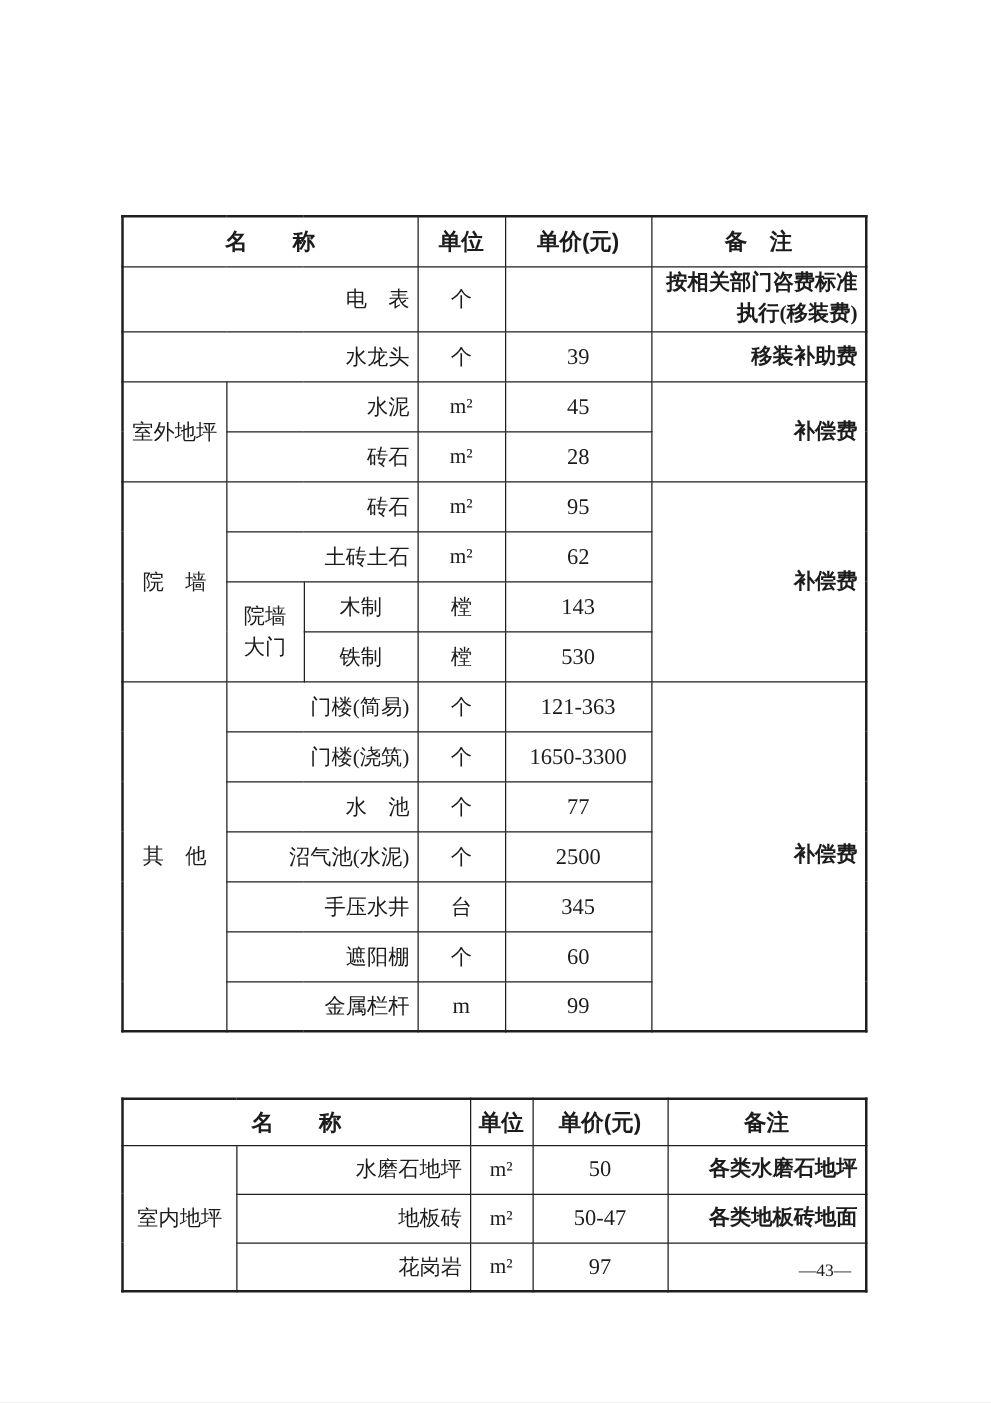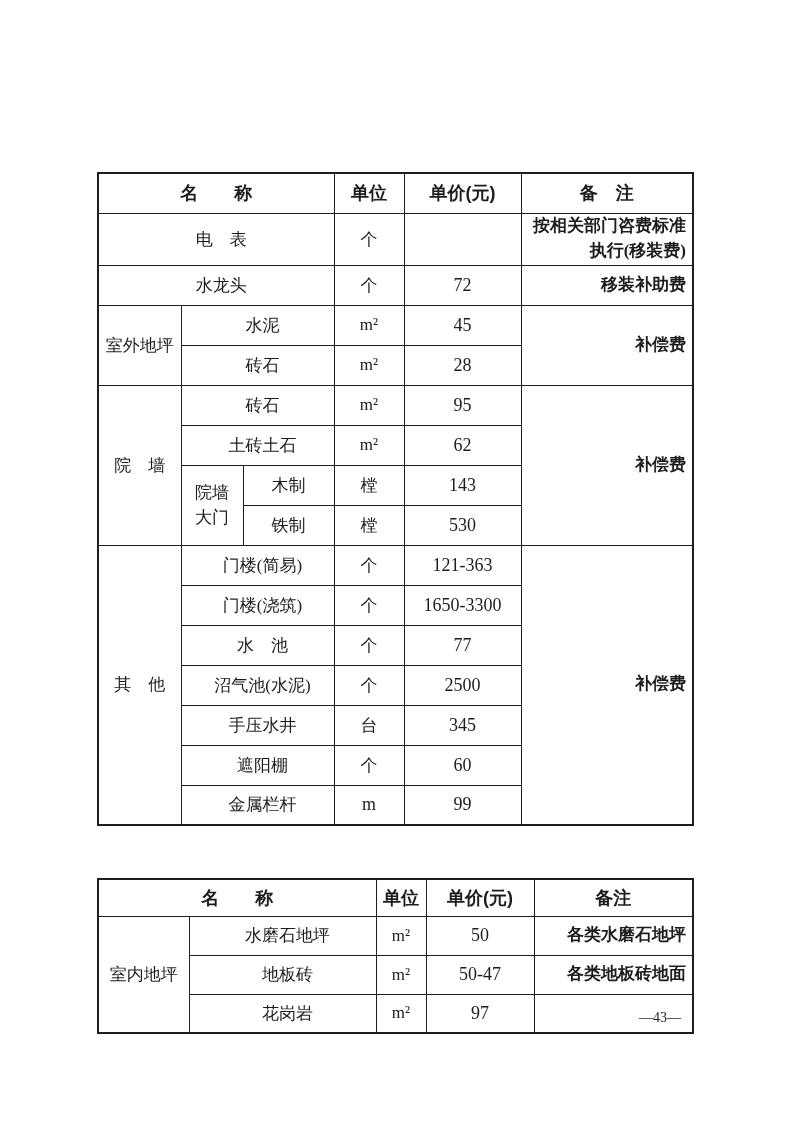--- a/index.html
+++ b/index.html
@@ -30,21 +30,21 @@
     font-weight:normal;
   }
   th{
     font-family:"Liberation Sans","DejaVu Sans",sans-serif;
     font-weight:bold;
     font-size:18px;
     text-align:center;
   }
   td{font-size:17px;}
   .c{text-align:center;}
-  .l{text-align:center;padding-left:16px;}
+  .l{text-align:right;padding-left:16px;}
   .num{
     font-family:"Liberation Serif","DejaVu Serif",serif;
     font-size:18px;
     text-align:center;
   }
   .note{text-align:right;font-size:17px;line-height:1.45;font-weight:bold;}
   .prelines{white-space:pre-line;line-height:1.5;}
   tr{height:40px;}
   tr.h40{height:40px;}
   tr.h52{height:52px;}
@@ -88,21 +88,21 @@
     </tr>
     <tr class="h52">
       <td colspan="3" class="l">电　表</td>
       <td class="c">个</td>
       <td class="num"></td>
       <td class="note">按相关部门咨费标准执行(移装费)</td>
     </tr>
     <tr class="h40">
       <td colspan="3" class="l">水龙头</td>
       <td class="c">个</td>
-      <td class="num">72</td>
+      <td class="num">39</td>
       <td class="note">移装补助费</td>
     </tr>
 
     <tr class="h40">
       <td rowspan="2" class="c">室外地坪</td>
       <td colspan="2" class="l">水泥</td>
       <td class="c">m²</td>
       <td class="num">45</td>
       <td rowspan="2" class="note">补偿费</td>
     </tr>

